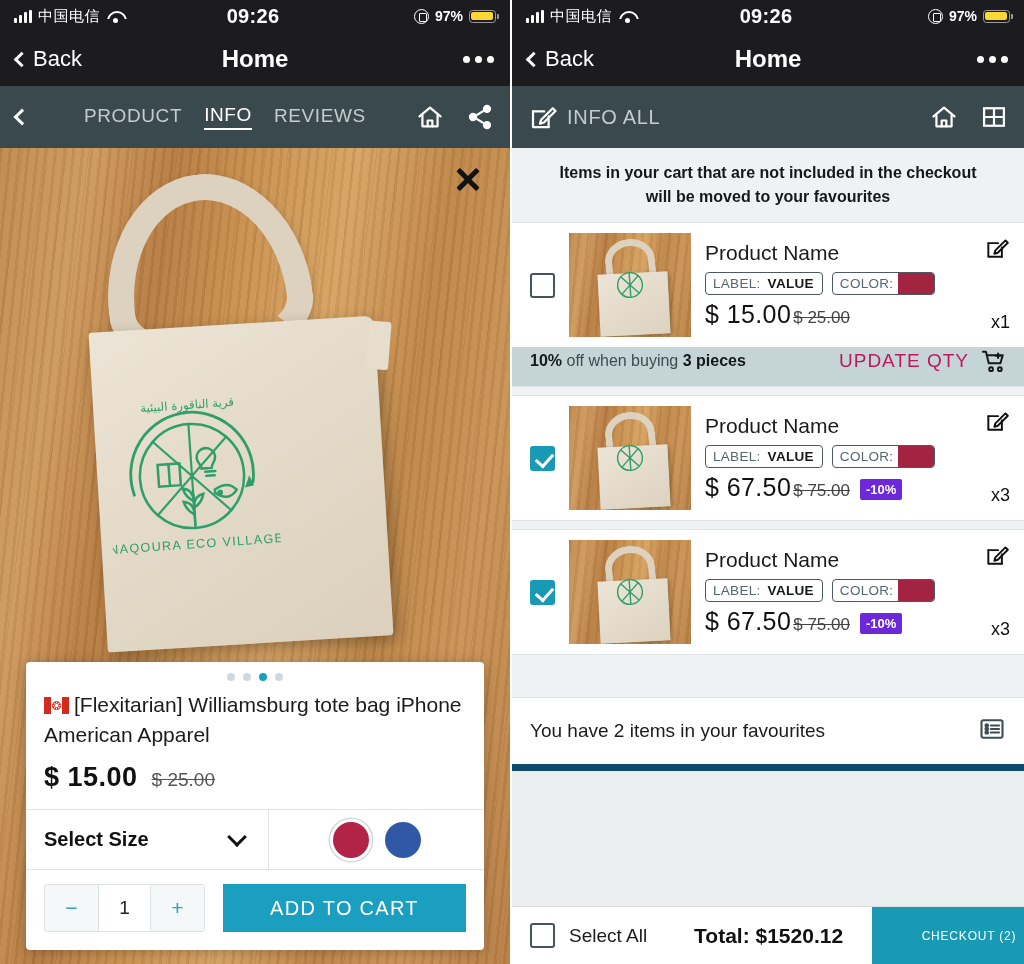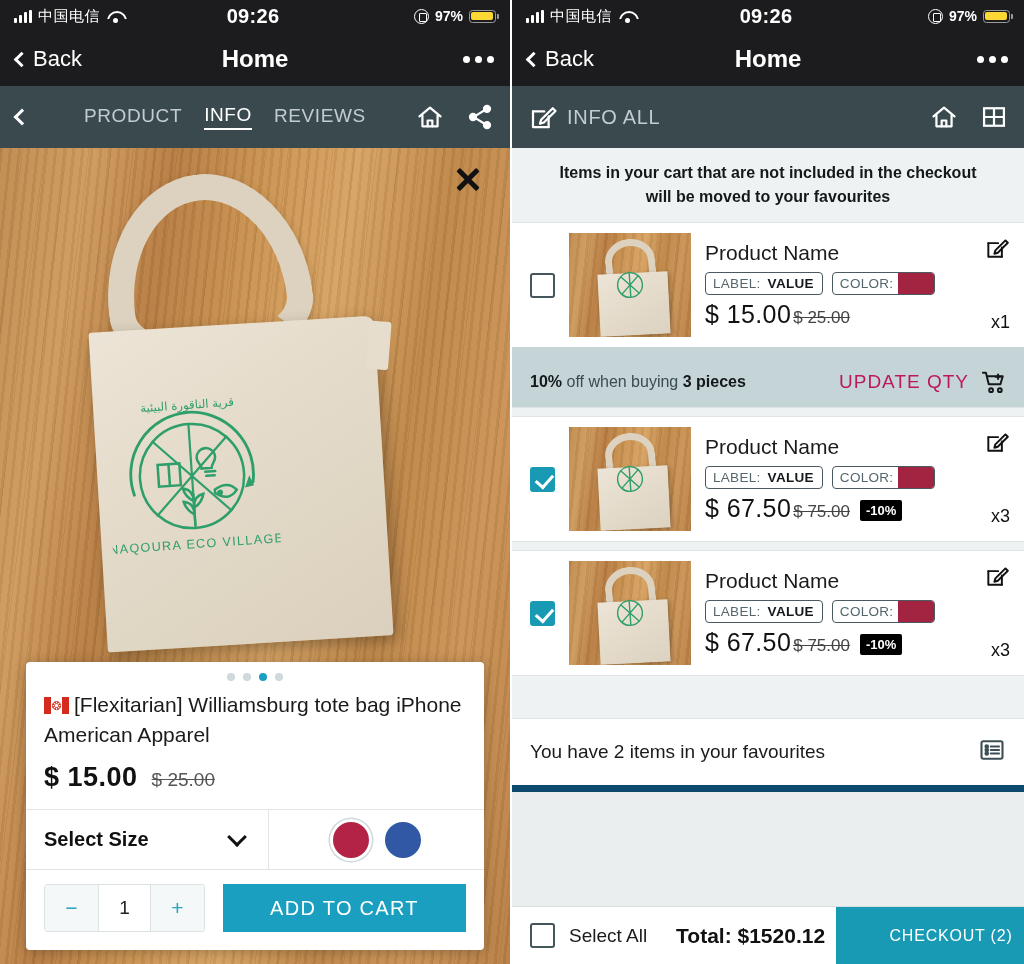--- a/index.html
+++ b/index.html
@@ -174,42 +174,42 @@
   .cname { font-size:21px; color:#1b1b1b; line-height:1.15; margin-bottom:7px; }
   .chips { display:flex; gap:9px; margin-bottom:5px; }
   .chip { border:1.6px solid #4a5a60; border-radius:4px; font-size:13.5px; display:flex; align-items:center;
     overflow:hidden; height:23px; }
   .chip .k { padding:0 5px 0 7px; color:#55666c; letter-spacing:.3px; }
   .chip .v { padding:0 8px 0 2px; font-weight:bold; color:#14181a; letter-spacing:.3px; }
   .chip .swatchbox { width:36px; height:100%; }
   .cprice { display:flex; align-items:baseline; gap:2px; }
   .cprice .now { font-size:25px; color:#111; letter-spacing:.4px; }
   .cprice .was { font-size:17px; color:#444; text-decoration:line-through; }
-  .badge { background:#000000; color:#fff; font-size:13px; font-weight:bold; padding:3px 6px;
+  .badge { background:#6d28d9; color:#fff; font-size:13px; font-weight:bold; padding:3px 6px;
     border-radius:2px; margin-left:8px; position:relative; top:-2px; }
   .cright { display:flex; flex-direction:column; align-items:flex-end; justify-content:space-between;
     align-self:stretch; padding:2px 0 4px; flex:0 0 auto; width:36px; }
   .qtyx { font-size:18px; color:#111; }
-  .promo { background:#c5d4d7; display:flex; align-items:center; padding:21px 16px 11px 18px; }
+  .promo { background:#c5d4d7; display:flex; align-items:center; padding:0 16px 11px 18px; }
   .promo .txt { font-size:16px; color:#3b4b50; }
   .promo .txt b { color:#14181a; }
   .promo .act { margin-left:auto; display:flex; align-items:center; gap:11px; font-size:19px;
     letter-spacing:1px; color:#be185d; cursor:pointer; }
   .sep { height:10px; background:#eef2f3; border-top:1px solid #dfe5e6; border-bottom:1px solid #dfe5e6; }
   .favrow { background:#fff; display:flex; align-items:center; padding:17px 18px; border-bottom:7px solid #0c4a6e; }
   .favrow .t { font-size:19px; color:#1b1b1b; }
   .favrow .i { margin-left:auto; cursor:pointer; }
   .filler { flex:1; background:#eaeeef; }
   .bottombar { height:58px; display:flex; align-items:stretch; background:#fff; border-top:1px solid #d9dfe0; }
   .selall { display:flex; align-items:center; gap:14px; padding:0 18px; cursor:pointer; }
   .selall .lbl { font-size:19px; color:#1b1b1b; }
   .total { flex:1; display:flex; align-items:center; justify-content:center; font-size:21px;
     font-weight:bold; color:#111; }
-  .checkout { width:188px; background:#189ab4; color:#fff; display:flex; align-items:center;
-    justify-content:center; font-size:16px; letter-spacing:.8px; cursor:pointer;padding-left:42px; }
+  .checkout { width:152px; background:#189ab4; color:#fff; display:flex; align-items:center;
+    justify-content:center; font-size:12px; letter-spacing:.8px; cursor:pointer;padding-left:42px; }
   .rightcol { position:absolute; left:0; right:0; top:86px; bottom:0; display:flex; flex-direction:column; }
 </style>
 </head>
 <body>
 
 <div class="screens">
 
   <div class="phone left">
 
     <div class="statusbar">

